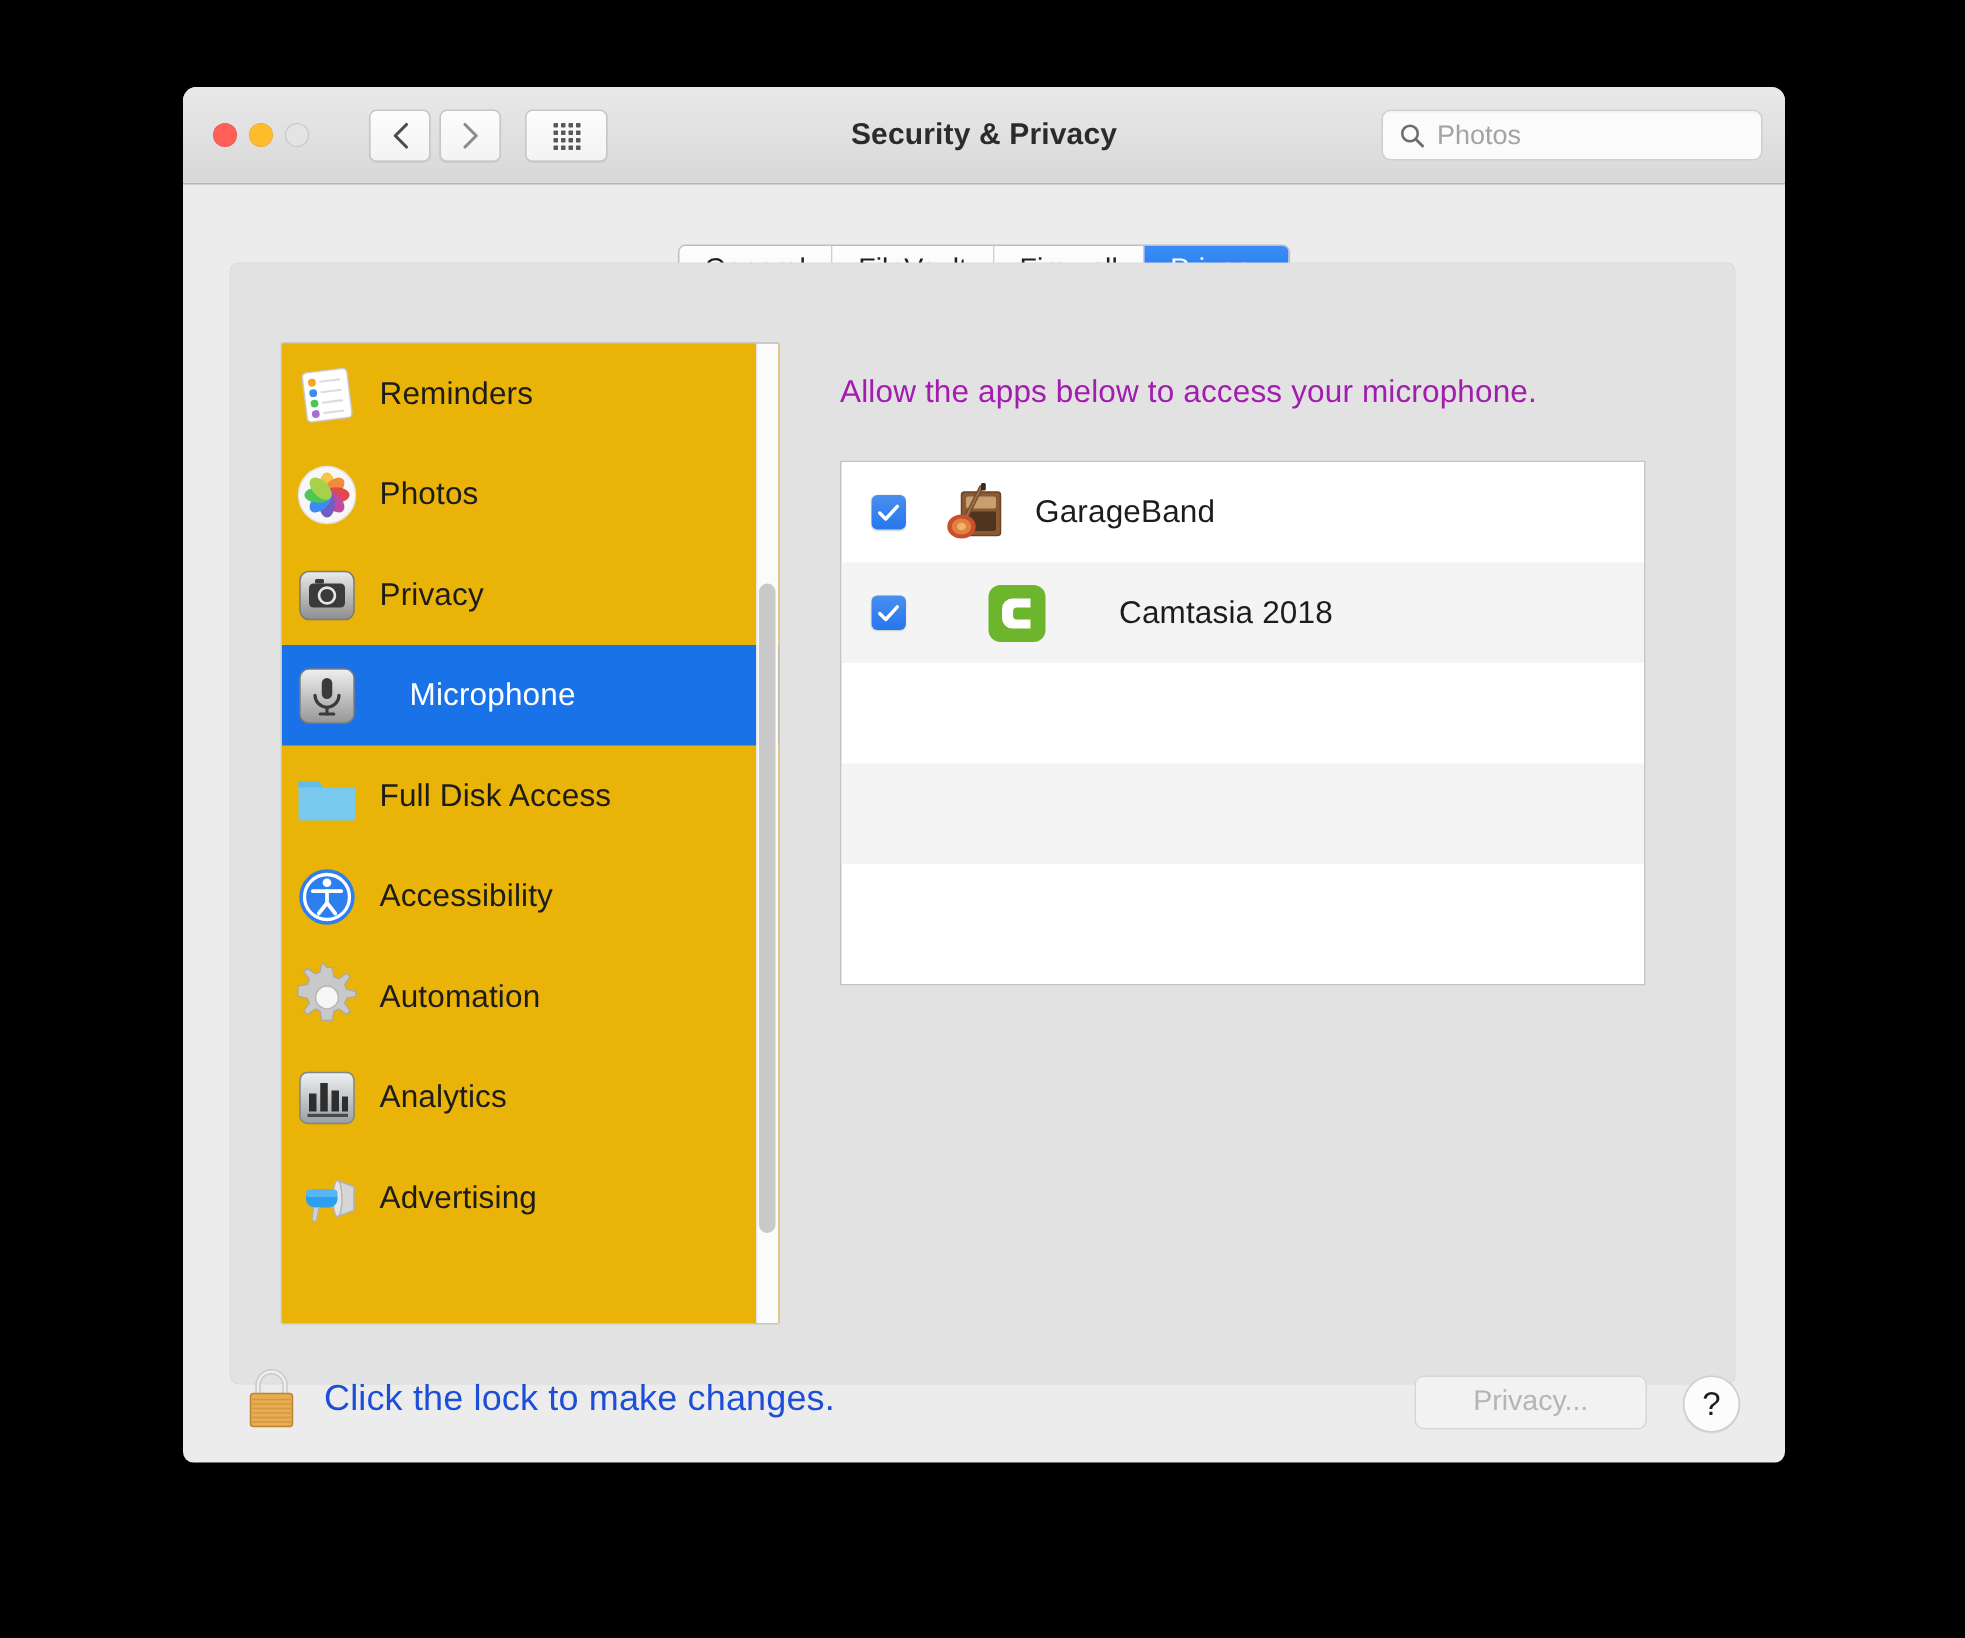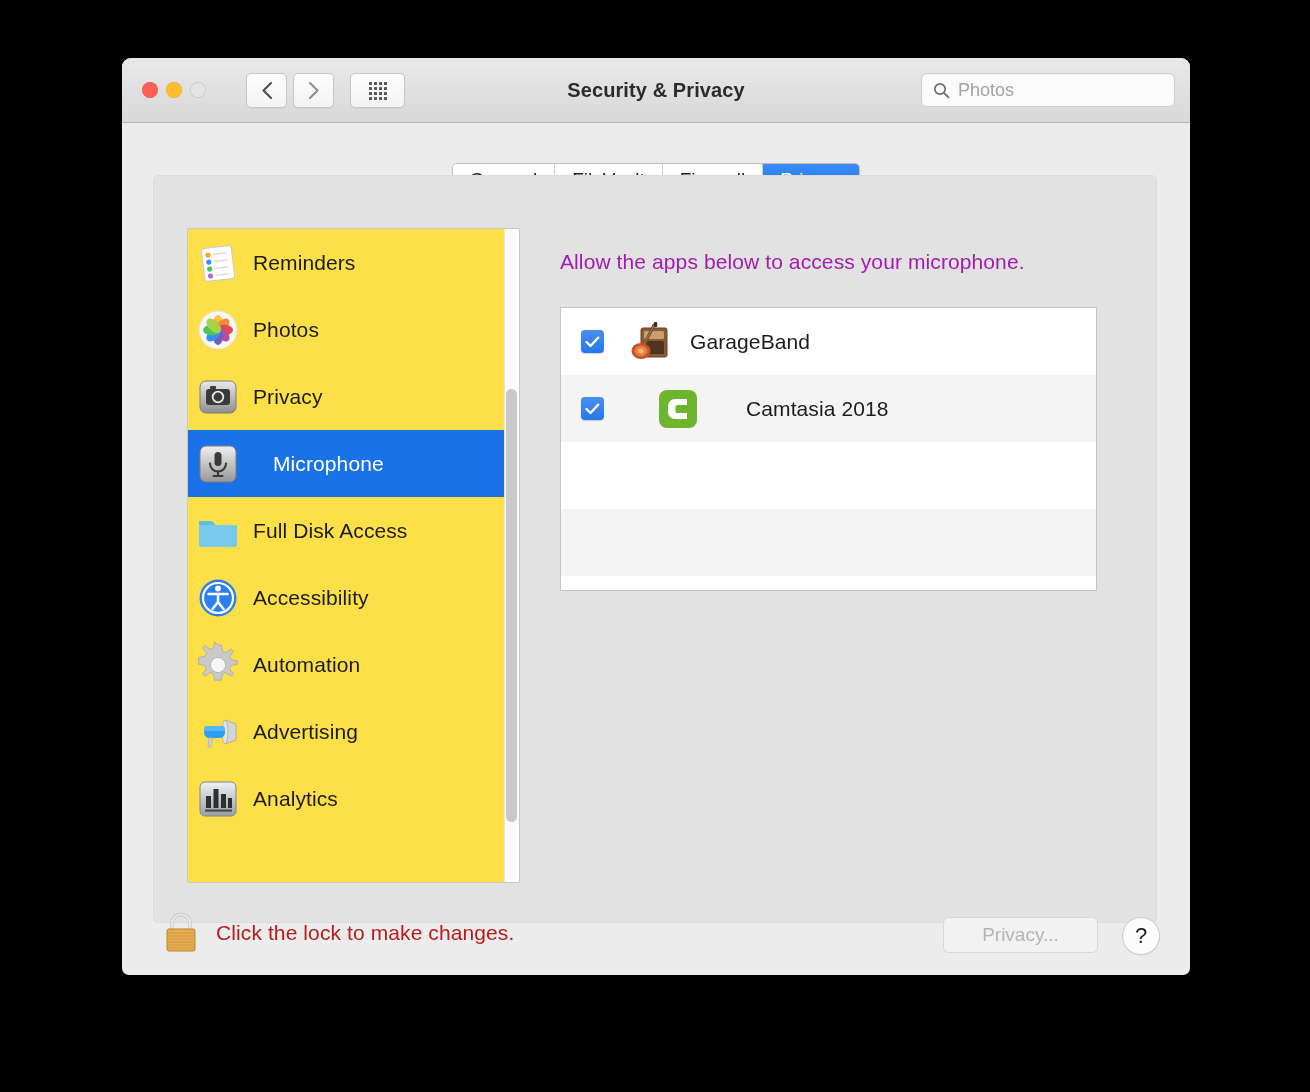--- a/index.html
+++ b/index.html
@@ -164,21 +164,21 @@
     right: 35px;
     bottom: 40px;
     display: flex;
     gap: 13px;
   }
 
   
   .sidebar {
     position: relative;
     width: 340px;
-    background: #fde047;
+    background: #eab308;
     border: 0.5px solid #c8c8c8;
     border-radius: 2px;
     overflow: hidden;
   }
   .sblist {
     position: absolute;
     inset: 0;
   }
   .sbitem {
     display: flex;
@@ -229,21 +229,21 @@
   .contenthead {
     font-size: 21px;
     color: #a21caf;
     margin-bottom: 33px;
     letter-spacing: 0.1px;
   }
   .applist {
     background: #ffffff;
     border: 0.5px solid #c4c4c4;
     width: 537px;
-    height: 284px;
+    height: 350px;
     overflow: hidden;
   }
   .approw {
     display: flex;
     align-items: center;
     height: 67px;
     padding-left: 20px;
   }
   .approw.alt { background: #f4f4f4; gap: 28px; }
   .approw .cb {
@@ -278,22 +278,22 @@
   }
   .lockwrap {
     position: absolute;
     left: 38px;
     bottom: 18px;
     display: flex;
     align-items: center;
   }
   .lockicon { width: 42px; height: 48px; margin-right: 14px; }
   .locktext {
-    font-size: 21px;
-    color: #b91c1c;
+    font-size: 24px;
+    color: #1d4ed8;
     letter-spacing: 0.1px;
   }
   .advbtn {
     position: absolute;
     right: 92px;
     bottom: 22px;
     width: 155px; height: 36px;
     background: #f2f2f2;
     border: 0.5px solid #d7d7d7;
     border-radius: 6px;
@@ -499,48 +499,48 @@
                 </g>
                 <circle cx="23" cy="23" r="7.6" fill="#f6f6f6" stroke="#b5b5b5" stroke-width="1"></circle>
               </svg>
             </span>
             <span class="lbl">Automation</span>
           </div>
 
           <div class="sbitem">
             <span class="ico">
               <svg width="46" height="46" viewBox="0 0 46 46">
-                <path d="M30 11 L30 35 L41 31 L41 15 Z" fill="#d6d6d6" stroke="#b0b0b0" stroke-width="1"></path>
-                <ellipse cx="30" cy="23" rx="3" ry="12" fill="#e4e4e4" stroke="#b5b5b5" stroke-width="1"></ellipse>
-                <rect x="9" y="17" width="21" height="12" rx="5.5" fill="#2d9ef0"></rect>
-                <rect x="9" y="17" width="21" height="5" rx="2.5" fill="#56b6f5"></rect>
-                <path d="M14 29 L13 38 L16 38 L17.5 29 Z" fill="#d0d0d0" stroke="#b0b0b0" stroke-width="0.8"></path>
-              </svg>
-            </span>
-            <span class="lbl">Advertising</span>
-          </div>
-
-          <div class="sbitem">
-            <span class="ico">
-              <svg width="46" height="46" viewBox="0 0 46 46">
                 <defs>
                   <linearGradient id="gmetal3" x1="0" y1="0" x2="0" y2="1">
                     <stop offset="0" stop-color="#eef1f3"></stop>
                       <stop offset="1" stop-color="#9aa0a4"></stop>
                   </linearGradient>
                 </defs>
                 <rect x="5" y="6" width="36" height="34" rx="5" fill="url(#gmetal3)" stroke="#7f8589" stroke-width="1"></rect>
                 <rect x="11" y="20" width="5" height="12" fill="#2e2e2e"></rect>
                 <rect x="18.5" y="13" width="5" height="19" fill="#2e2e2e"></rect>
                 <rect x="26" y="18" width="5" height="14" fill="#2e2e2e"></rect>
                 <rect x="33" y="22" width="4" height="10" fill="#2e2e2e"></rect>
                 <rect x="10" y="33.5" width="27" height="2.2" fill="#4a4a4a"></rect>
               </svg>
             </span>
             <span class="lbl">Analytics</span>
+          </div>
+
+          <div class="sbitem">
+            <span class="ico">
+              <svg width="46" height="46" viewBox="0 0 46 46">
+                <path d="M30 11 L30 35 L41 31 L41 15 Z" fill="#d6d6d6" stroke="#b0b0b0" stroke-width="1"></path>
+                <ellipse cx="30" cy="23" rx="3" ry="12" fill="#e4e4e4" stroke="#b5b5b5" stroke-width="1"></ellipse>
+                <rect x="9" y="17" width="21" height="12" rx="5.5" fill="#2d9ef0"></rect>
+                <rect x="9" y="17" width="21" height="5" rx="2.5" fill="#56b6f5"></rect>
+                <path d="M14 29 L13 38 L16 38 L17.5 29 Z" fill="#d0d0d0" stroke="#b0b0b0" stroke-width="0.8"></path>
+              </svg>
+            </span>
+            <span class="lbl">Advertising</span>
           </div>
 
         </div>
         <div class="sbtrack"></div>
         <div class="sbscroll"></div>
       </div>
 
       <div class="content">
         <div class="contenthead">Allow the apps below to access your microphone.</div>
 

